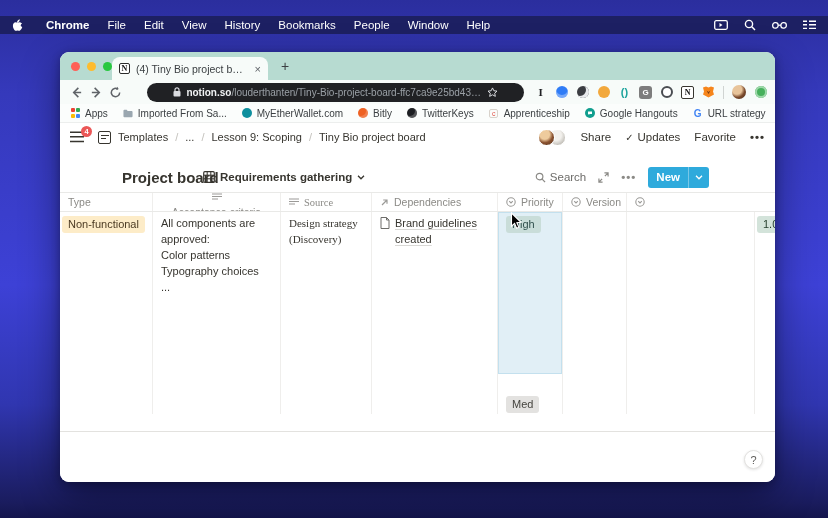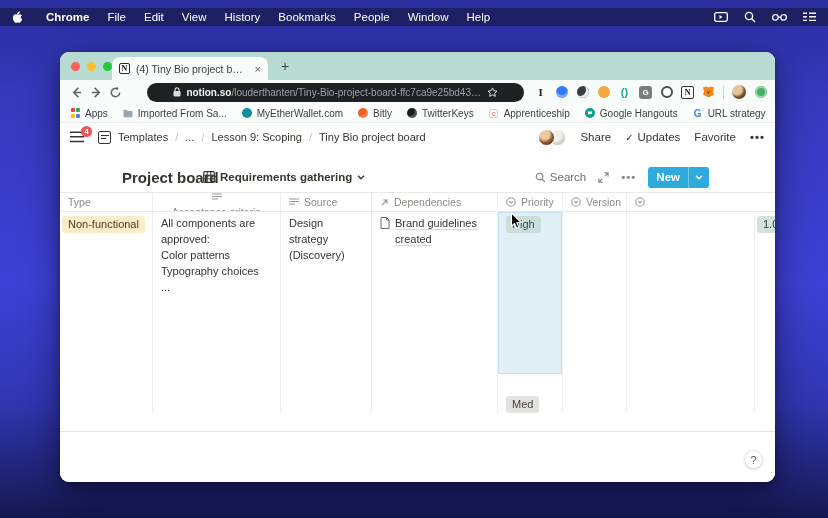--- a/index.html
+++ b/index.html
@@ -5,21 +5,21 @@
   * { margin:0; padding:0; box-sizing:border-box; }
   html,body { width:828px; height:518px; overflow:hidden; }
   body {
     font-family:"Liberation Sans", sans-serif;
     position:relative;
     background:linear-gradient(180deg,#2b2e9e 0%,#3539bb 18%,#3d41d6 55%,#3036b0 78%,#1a1c5e 97%,#14154d 100%);
   }
 
   
   .menubar {
-    position:absolute; top:8px; left:0; right:0; height:18px;
+    position:absolute; top:16px; left:0; right:0; height:18px;
     background:#1d2063; color:#fff; display:flex; align-items:center;
     font-size:11.5px; padding:0 12px; gap:0;
   }
   .menubar .apple { margin-right:14px; display:flex; align-items:center; }
   .menubar .mitem { padding:0 9px; color:#fff; }
   .menubar .mitem.bold { font-weight:bold; }
   .menubar .spacer { flex:1; }
   .menubar .ricon { margin-left:16px; display:flex; align-items:center; }
 
   
@@ -102,21 +102,21 @@
   .searchbox { display:flex; align-items:center; gap:4px; }
   .btn-new { display:flex; align-items:center; background:#2eaadc; color:#fff; border-radius:3px;
     font-size:11.5px; font-weight:bold; height:21px; overflow:hidden; }
   .btn-new .lbl { padding:0 8px; }
   .btn-new .chev { padding:0 6px; border-left:1px solid rgba(255,255,255,.35); display:flex; align-items:center; height:100%; }
 
   
   .table { position:absolute; left:0; top:68px; right:0; }
   .trow { display:flex; }
   .cell { flex:0 0 auto; border-right:1px solid #efeeec; padding:4px 8px; font-size:11px; color:#37352f; overflow:hidden; }
-  .c0{width:93px;} .c1{width:128px;flex-direction:column;} .c2{width:91px;} .c3{width:126px;} .c4{width:65px;} .c5{width:64px;} .c6{width:128px;} .c7{width:20px; border-right:none;}
+  .c0{width:93px;} .c1{width:128px;flex-direction:column;} .c2{width:91px;font-family:Liberation Serif, serif;} .c3{width:126px;} .c4{width:65px;} .c5{width:64px;} .c6{width:128px;} .c7{width:20px; border-right:none;}
   .thead { height:20px; border-top:1px solid #e9e9e7; border-bottom:1px solid #e9e9e7; }
   .thead .cell { display:flex; align-items:center; gap:5px; color:#8b8a86; font-size:10.5px; padding:0 8px; }
   .hic { display:flex; align-items:center; color:#9b9a97; }
   .r1 { height:162px; }
   .r1 .cell { line-height:1.45; }
   .r2 { height:18px; } .r3 { height:22px; } .r4 { height:18px; border-bottom:1px solid #e3e2df; }
   .r4 .cell { border-right:none; }
   .tag { display:inline-block; border-radius:3px; padding:1px 6px; font-size:11px; line-height:15px; white-space:nowrap; }
   .tag-yellow { background:#fdecc8; color:#4c3b23; margin-left:-6px; }
   .tag-teal { background:#c9ddd9; color:#31504d; }

